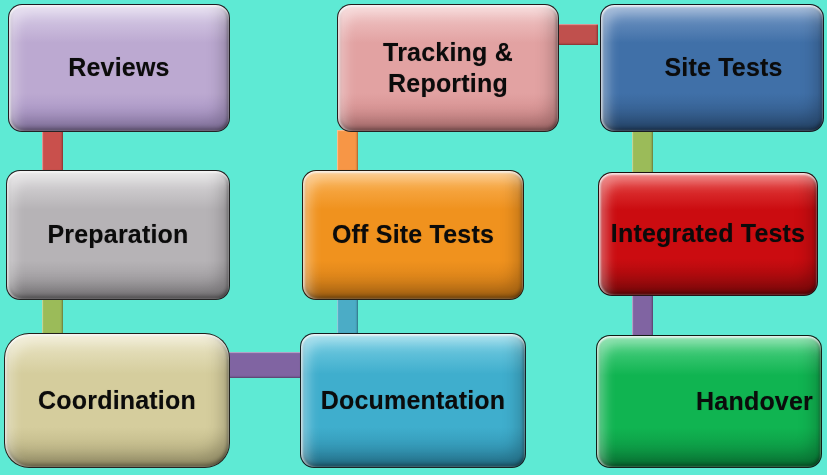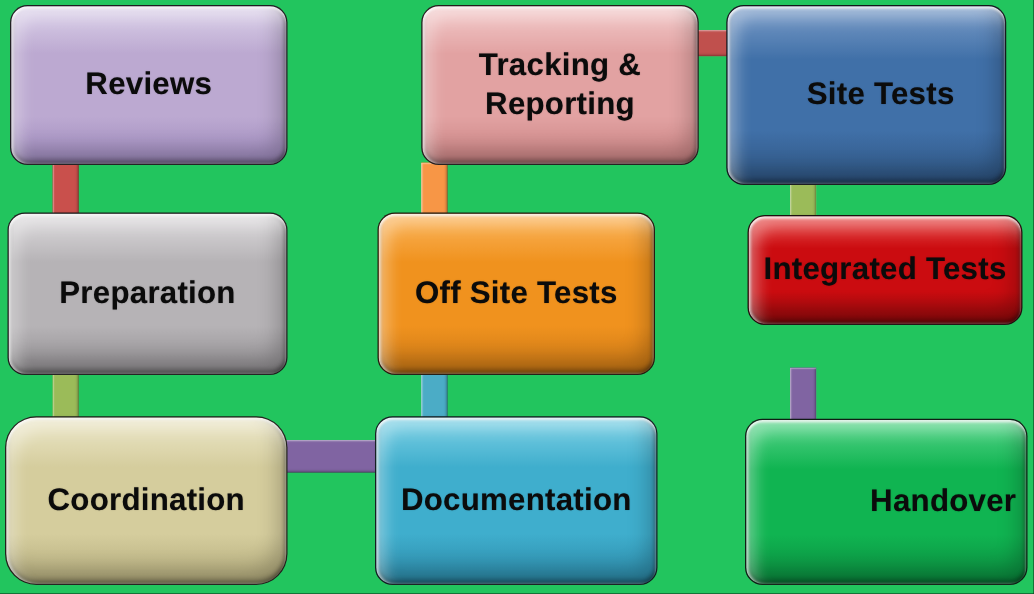--- a/index.html
+++ b/index.html
@@ -1,20 +1,20 @@
 <!DOCTYPE html>
 <html><head>
 <meta charset="utf-8">
 <style>
   html,body{margin:0;padding:0;background:#000;}
   body{font-family:"Liberation Sans", sans-serif;}
   .stage{
     position:relative;
     width:827px;height:475px;
-    background:#22c55e;
+    background:#5eead4;
     overflow:hidden;
   }
   .connector{
     position:absolute;
     z-index:1;
     background:var(--c);
     box-shadow:
       inset 1px 1px 1px rgba(255,255,255,.45),
       inset -1px -1px 2px rgba(0,0,0,.35);
   }
@@ -66,30 +66,30 @@
   <div class="connector" style="left: 632px; top: 130px; width: 21px; height: 44px; --c: #9BBB59;"></div>
   <div class="connector" style="left: 632px; top: 294px; width: 21px; height: 43px; --c: #8064A2;"></div>
 
   <div class="node" style="left: 8px; top: 4px; width: 222px; height: 128px; --base: #BCA9D1; --light: #DCD2EA; --dark: #9D89BC;">
     <span class="label">Reviews</span>
   </div>
   <div class="node" style="left: 302px; top: 4px; width: 222px; height: 128px; margin-left: 35px; --base: #E2A2A2; --light: #F3CBCB; --dark: #C98282;">
     <span class="label">Tracking  &amp;
 Reporting</span>
   </div>
-  <div class="node" style="left: 581px; top: 4px; width: 224px; height: 144px; padding-left: 23px; --base: #4070A8; --light: #7A9CC8; --dark: #2E5480;">
+  <div class="node" style="left: 600px; top: 4px; width: 224px; height: 128px; padding-left: 23px; --base: #4070A8; --light: #7A9CC8; --dark: #2E5480;">
     <span class="label">Site Tests</span>
   </div>
   <div class="node" style="left: 302px; top: 170px; width: 222px; height: 130px; --base: #F0921E; --light: #FBB55C; --dark: #C87716;">
     <span class="label">Off Site Tests</span>
   </div>
   <div class="node" style="left: 6px; top: 170px; width: 224px; height: 130px; --base: #B6B3B6; --light: #DEDCDE; --dark: #908D90;">
     <span class="label">Preparation</span>
   </div>
-  <div class="node" style="left: 598px; top: 172px; width: 220px; height: 88px; --base: #CB0C10; --light: #E84A48; --dark: #930A0C;">
+  <div class="node" style="left: 598px; top: 172px; width: 220px; height: 124px; --base: #CB0C10; --light: #E84A48; --dark: #930A0C;">
     <span class="label">Integrated Tests</span>
   </div>
   <div class="node" style="left: 4px; top: 333px; width: 226px; height: 135px; border-radius: 25px; --base: #D5CD9D; --light: #ECE7C9; --dark: #B2AA7B;">
     <span class="label">Coordination</span>
   </div>
   <div class="node" style="left: 300px; top: 333px; width: 226px; height: 135px; --base: #3FAECD; --light: #7DD1E5; --dark: #2B87A5;">
     <span class="label">Documentation</span>
   </div>
   <div class="node" style="left: 596px; top: 335px; width: 226px; height: 133px; justify-content: flex-end; --base: #10B451; --light: #57D58A; --dark: #0B8A3E;">
     <span class="label">Handover</span>

